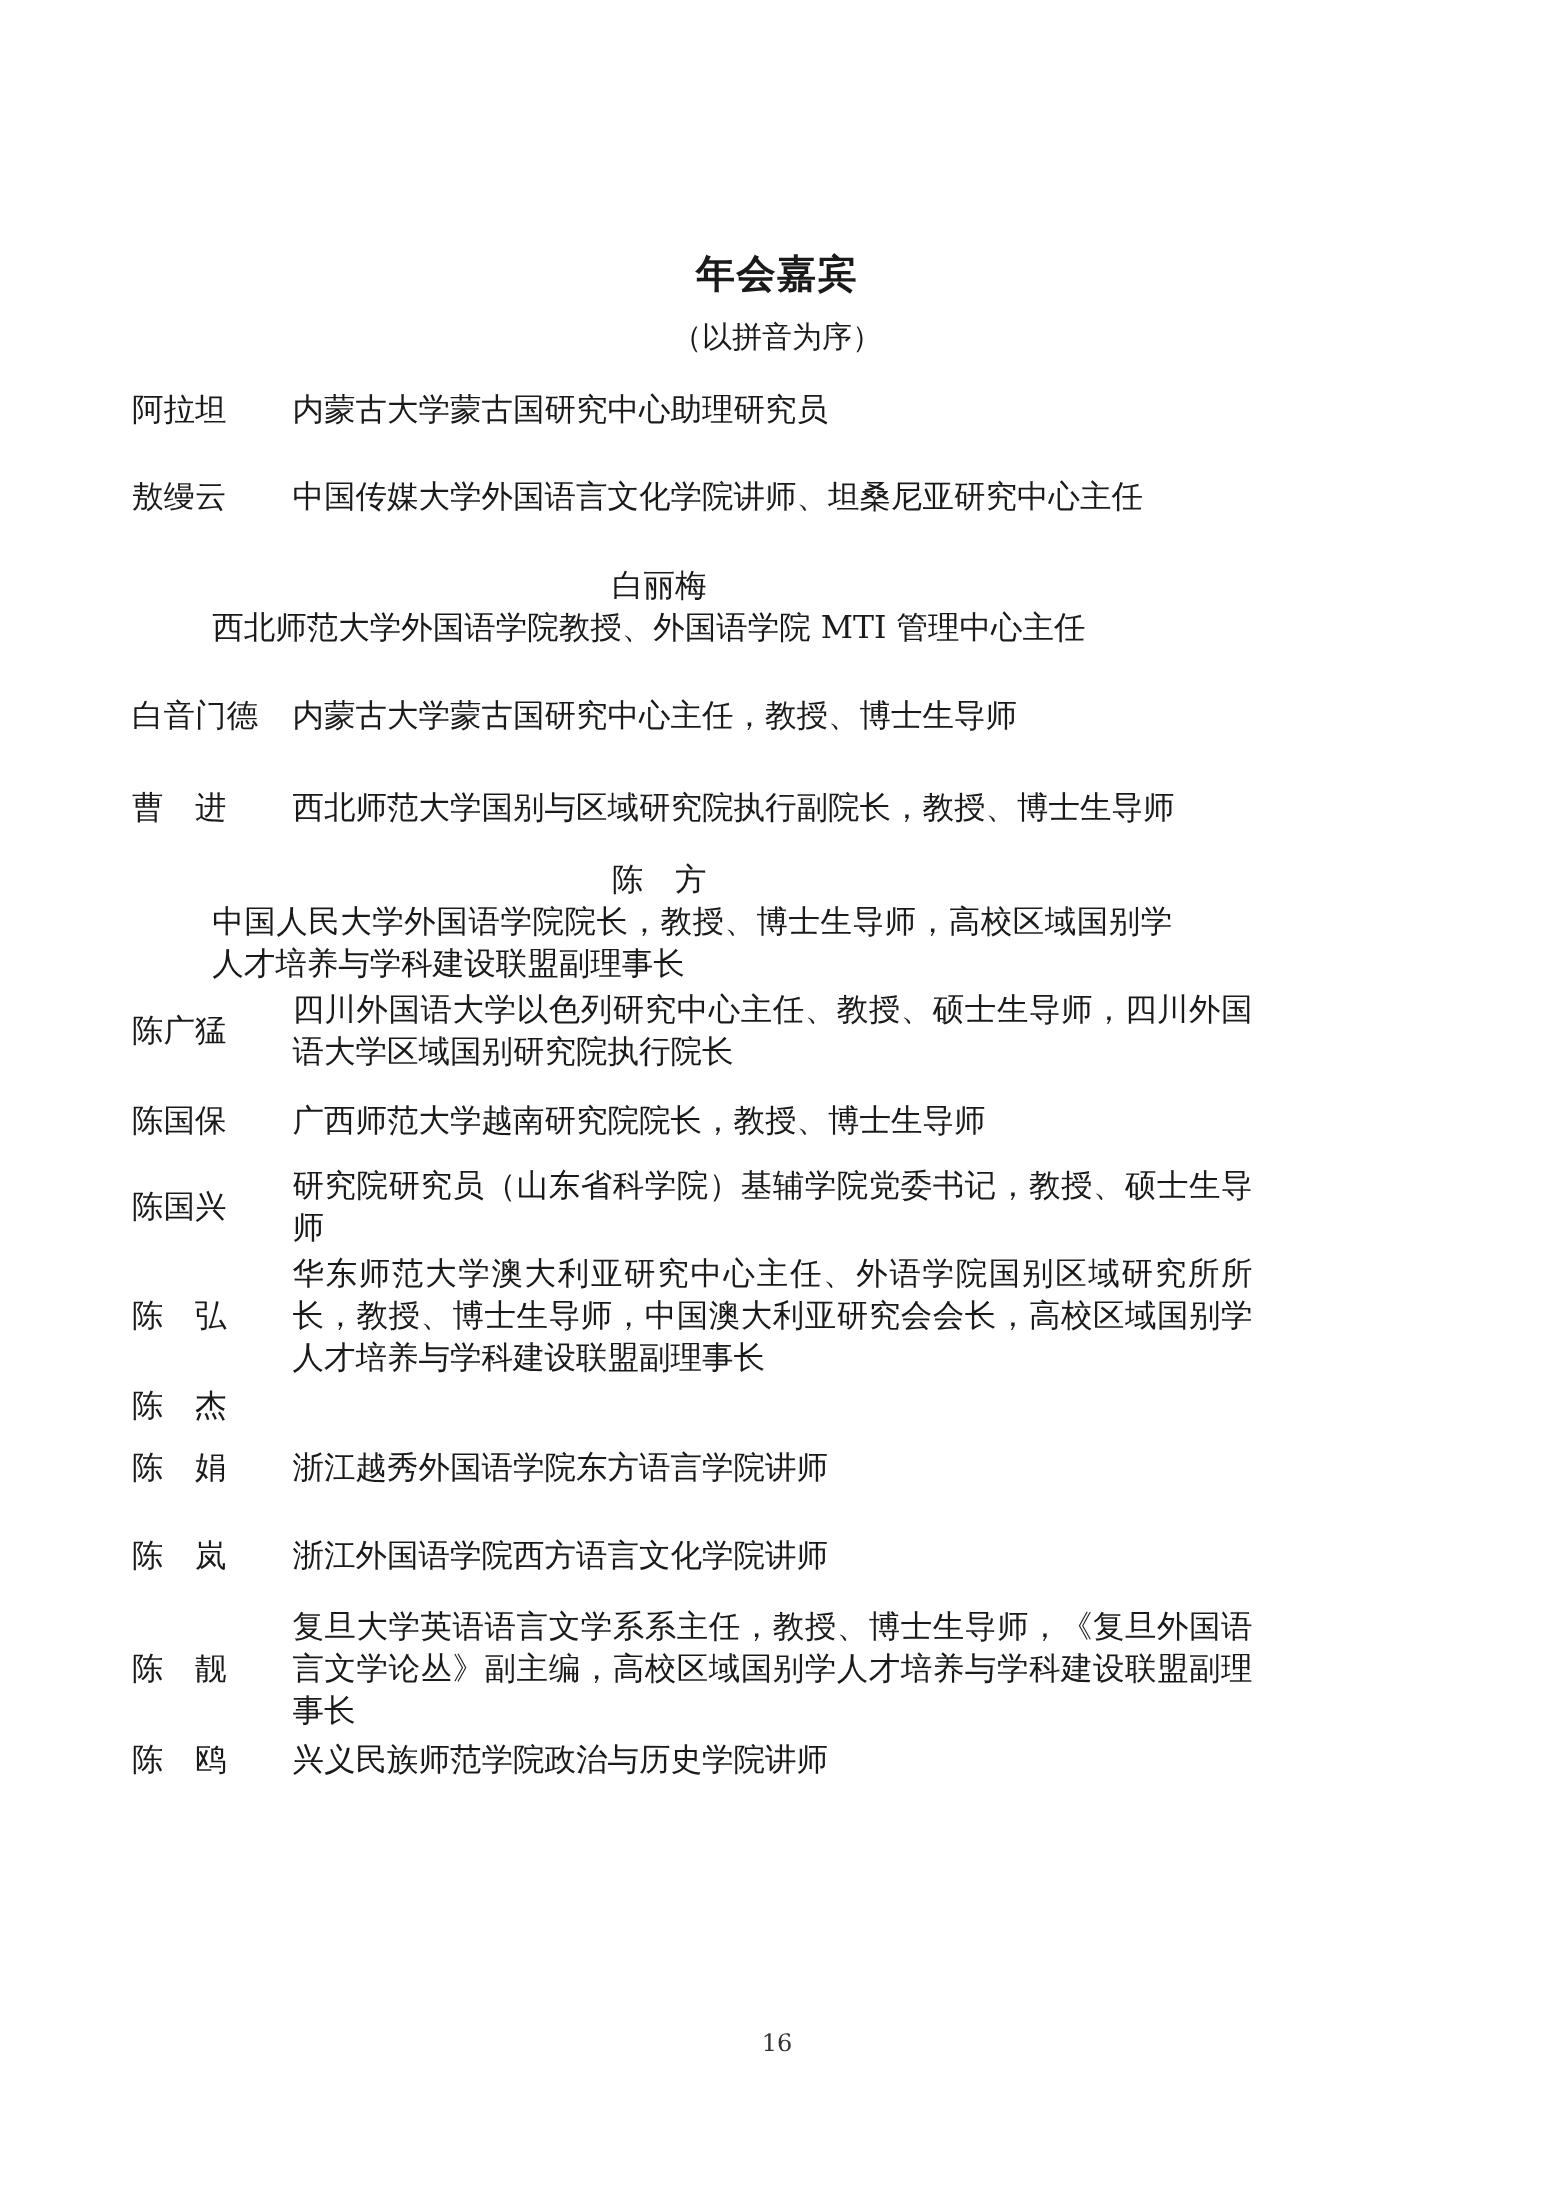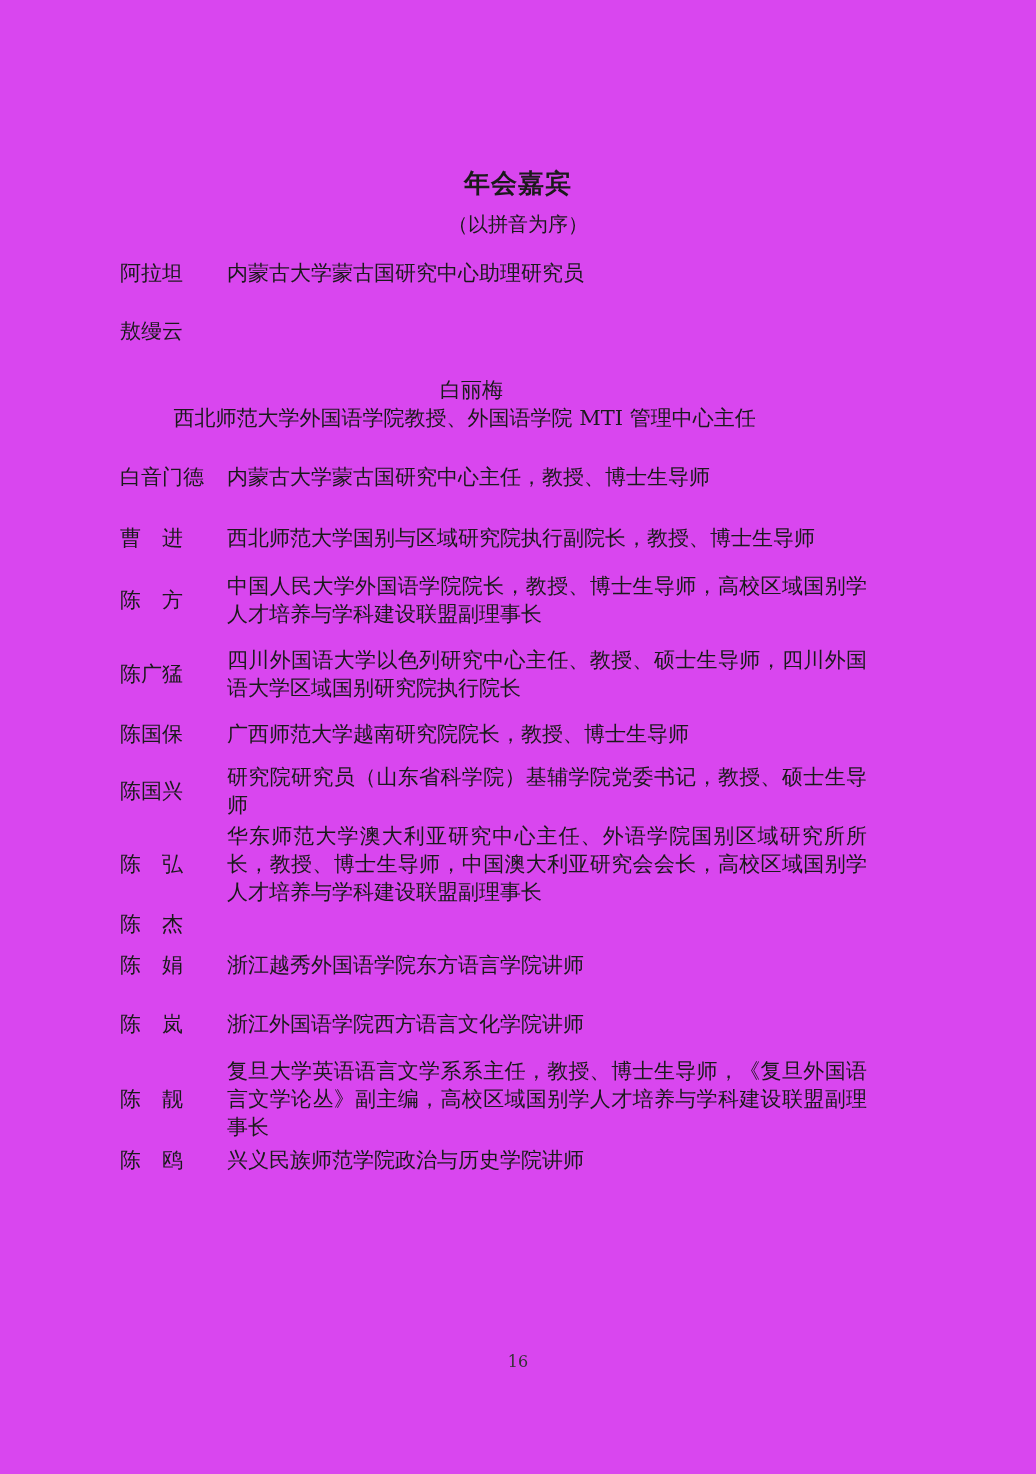--- a/index.html
+++ b/index.html
@@ -5,21 +5,21 @@
   html, body {
     margin: 0;
     padding: 0;
     background: #888;
   }
   .page {
     position: relative;
     width: 1036px;
     height: 1474px;
     margin: 0 auto;
-    background: #d946ef;
+    background: #ffffff;
     font-family: "DejaVu Serif", serif;
     color: #1a1a1a;
     overflow: hidden;
   }
   .doc-title {
     padding-top: 168px;
     text-align: center;
     font-family: "DejaVu Sans", sans-serif;
     font-weight: 700;
     font-size: 26px;
@@ -27,21 +27,21 @@
     letter-spacing: 1px;
   }
   .doc-subtitle {
     margin-top: 13px;
     text-align: center;
     font-size: 20px;
     line-height: 26px;
   }
   .guest-list {
     margin-top: 22px;
-    padding-left: 120px;
+    padding-left: 88px;
     width: 747px;
   }
   .guest-row {
     display: flex;
     align-items: center;
   }
   .guest-name {
     flex: none;
     width: 107px;
     font-size: 21px;
@@ -54,21 +54,21 @@
     line-height: 28px;
     text-align: justify;
     text-justify: inter-ideograph;
   }
   
   .guest-row:nth-child(1)  { margin-bottom: 30px; }
   .guest-row:nth-child(2)  { margin-bottom: 31px; justify-content: space-between; }
   .guest-row:nth-child(3)  { margin-bottom: 31px; flex-direction: column; }
   .guest-row:nth-child(4)  { margin-bottom: 33px; }
   .guest-row:nth-child(5)  { margin-bottom: 20px; }
-  .guest-row:nth-child(6)  { margin-bottom: 18px;  }
+  .guest-row:nth-child(6)  { margin-bottom: 3px; flex-direction: column;  }
   .guest-row:nth-child(7)  { margin-bottom: 18px; }
   .guest-row:nth-child(8)  { margin-bottom: 15px; }
   .guest-row:nth-child(9)  { margin-bottom: 3px;  }
   .guest-row:nth-child(10) { margin-bottom: 4px;  }
   .guest-row:nth-child(11) { margin-bottom: 13px; }
   .guest-row:nth-child(12) { margin-bottom: 31px; }
   .guest-row:nth-child(13) { margin-bottom: 19px; }
   .guest-row:nth-child(14) { margin-bottom: 5px;  }
   .guest-row:nth-child(15) { margin-bottom: 0;    }
   .page-number {
@@ -90,20 +90,21 @@
   <div class="doc-title">年会嘉宾</div>
   <div class="doc-subtitle">（以拼音为序）</div>
 
   <div class="guest-list">
     <div class="guest-row">
       <span class="guest-name">阿拉坦</span>
       <span class="guest-desc">内蒙古大学蒙古国研究中心助理研究员</span>
     </div>
     <div class="guest-row">
       <span class="guest-name">敖缦云</span>
+      <span class="guest-desc">中国传媒大学外国语言文化学院讲师、坦桑尼亚研究中心主任</span>
     </div>
     <div class="guest-row">
       <span class="guest-name">白丽梅</span>
       <span class="guest-desc">西北师范大学外国语学院教授、外国语学院 MTI 管理中心主任</span>
     </div>
     <div class="guest-row">
       <span class="guest-name">白音门德</span>
       <span class="guest-desc">内蒙古大学蒙古国研究中心主任，教授、博士生导师</span>
     </div>
     <div class="guest-row">

